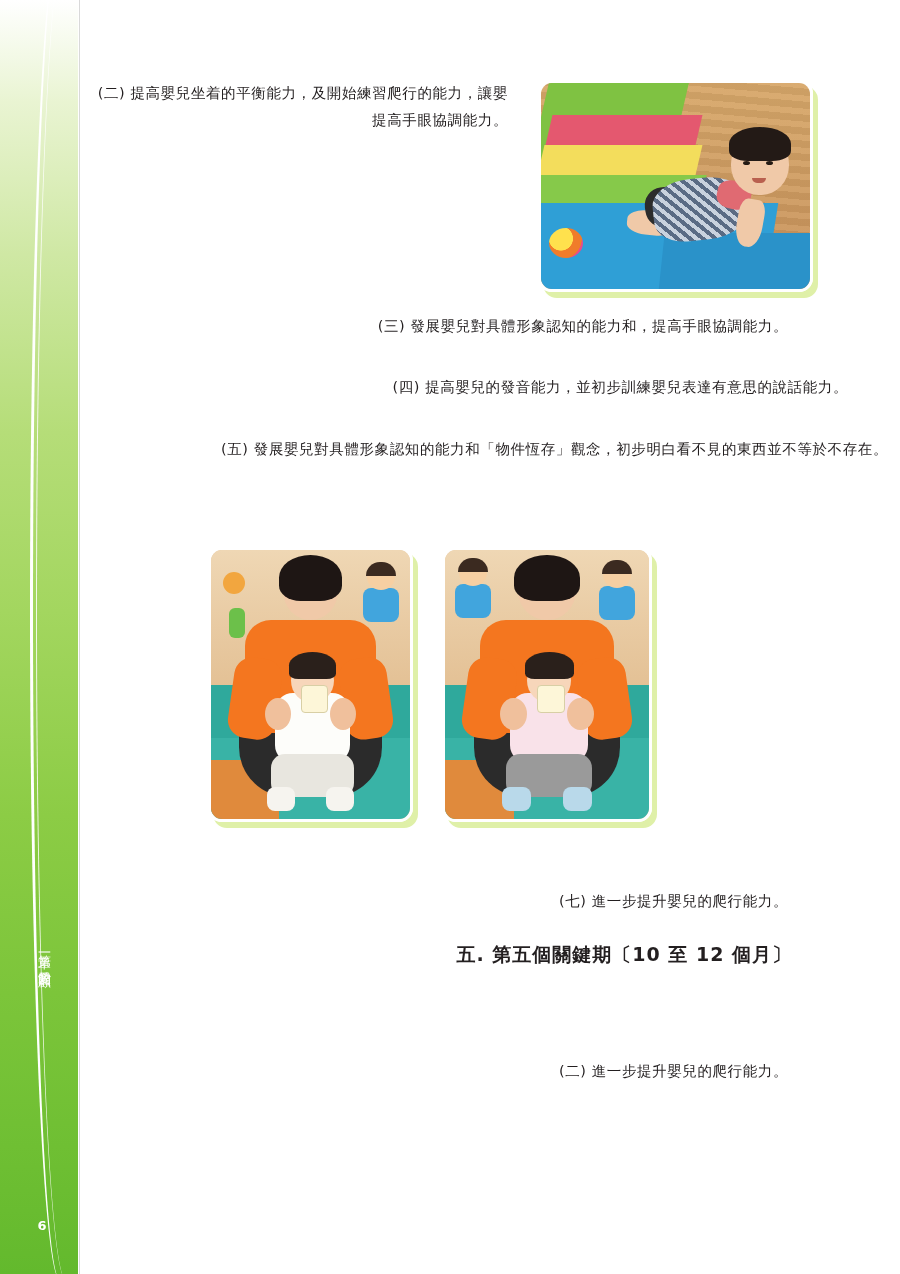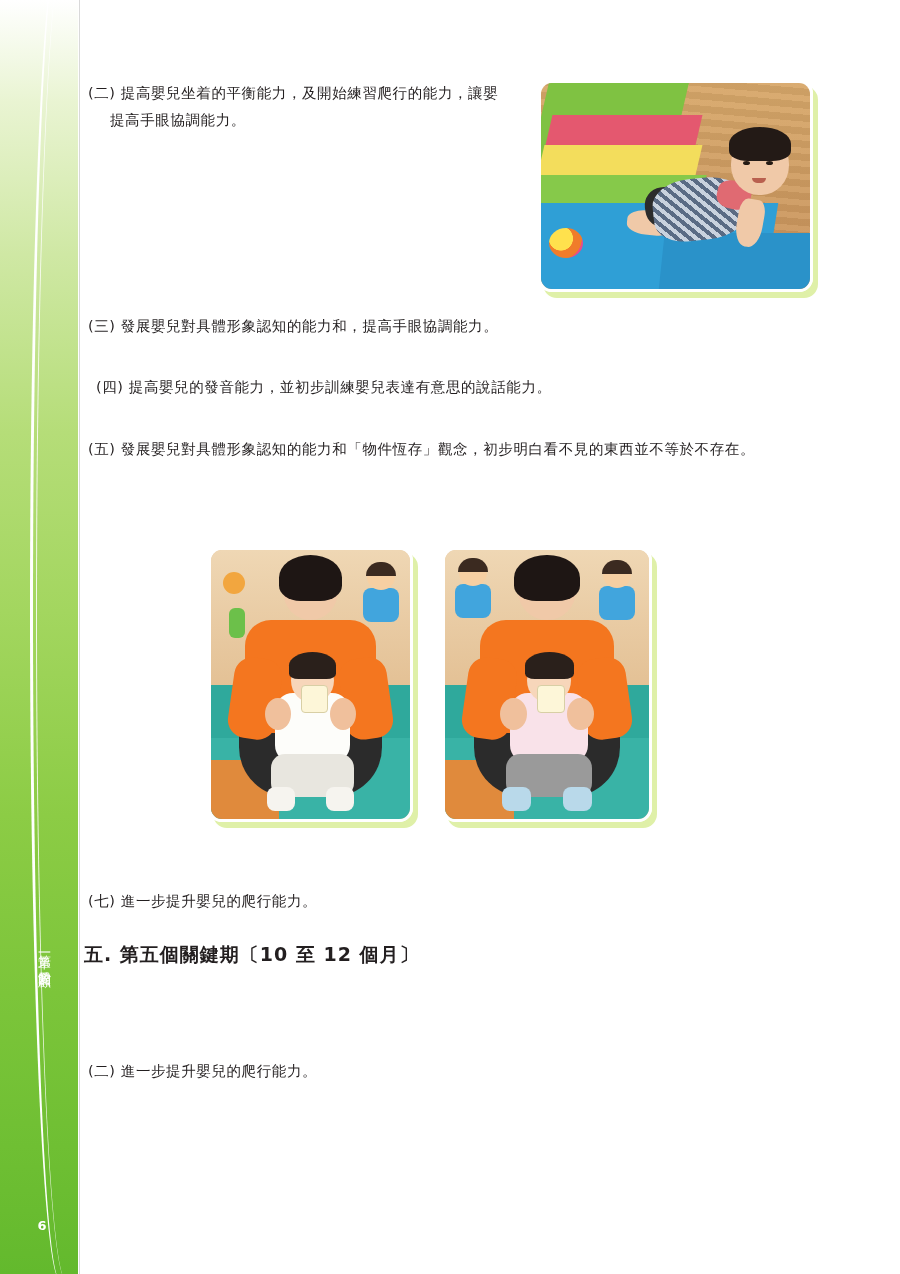--- a/index.html
+++ b/index.html
@@ -88,20 +88,21 @@
     background: #d9d9d9;
   }
 
   
   .content {
     position: absolute;
     left: 80px;
     top: 0;
     width: 820px;
     height: 1050px;
+    text-align: right;
   }
 
   .para {
     position: absolute;
     font-size: 14.5px;
     line-height: 27px;
     letter-spacing: 0.6px;
     color: #231f20;
   }
   .para .indent2 {
@@ -363,21 +364,21 @@
     <div class="p1-baby-hair"></div>
     <div class="p1-baby-eye p1-eye-l"></div>
     <div class="p1-baby-eye p1-eye-r"></div>
     <div class="p1-baby-mouth"></div>
   </div>
 
   <div class="para" style="left:8px; top:313px; width:700px;">
     <span>(三) 發展嬰兒對具體形象認知的能力和，提高手眼協調能力。</span>
   </div>
 
-  <div class="para" style="left:8px; top:374px; width:760px;margin-left:8px;">
+  <div class="para" style="left:8px; top:374px; width:760px;">
     <span>(四) 提高嬰兒的發音能力，並初步訓練嬰兒表達有意思的說話能力。</span>
   </div>
 
   <div class="para" style="left:8px; top:436px; width:800px;">
     <span>(五) 發展嬰兒對具體形象認知的能力和「物件恆存」觀念，初步明白看不見的東西並不等於不存在。</span>
   </div>
 
 
   <div class="photo ph2">
     <div class="p-room-bg"></div>
@@ -439,20 +440,20 @@
     <div class="p-hand-r"></div>
     <div class="p-baby-legs grey"></div>
     <div class="p-sock-l blue"></div>
     <div class="p-sock-r blue"></div>
   </div>
 
   <div class="para" style="left:8px; top:888px; width:700px;">
     <span>(七) 進一步提升嬰兒的爬行能力。</span>
   </div>
 
-  <div class="heading" style="left:4px; top:942px; width:700px;">五. 第五個關鍵期〔10 至 12 個月〕</div>
+  <div class="heading" style="left:12px; top:942px; width:700px;">五. 第五個關鍵期〔10 至 12 個月〕</div>
 
 
   <div class="para" style="left:8px; top:1058px; width:700px;">
     <span>(二) 進一步提升嬰兒的爬行能力。</span>
   </div>
 
 </div>
 
 </body></html>

